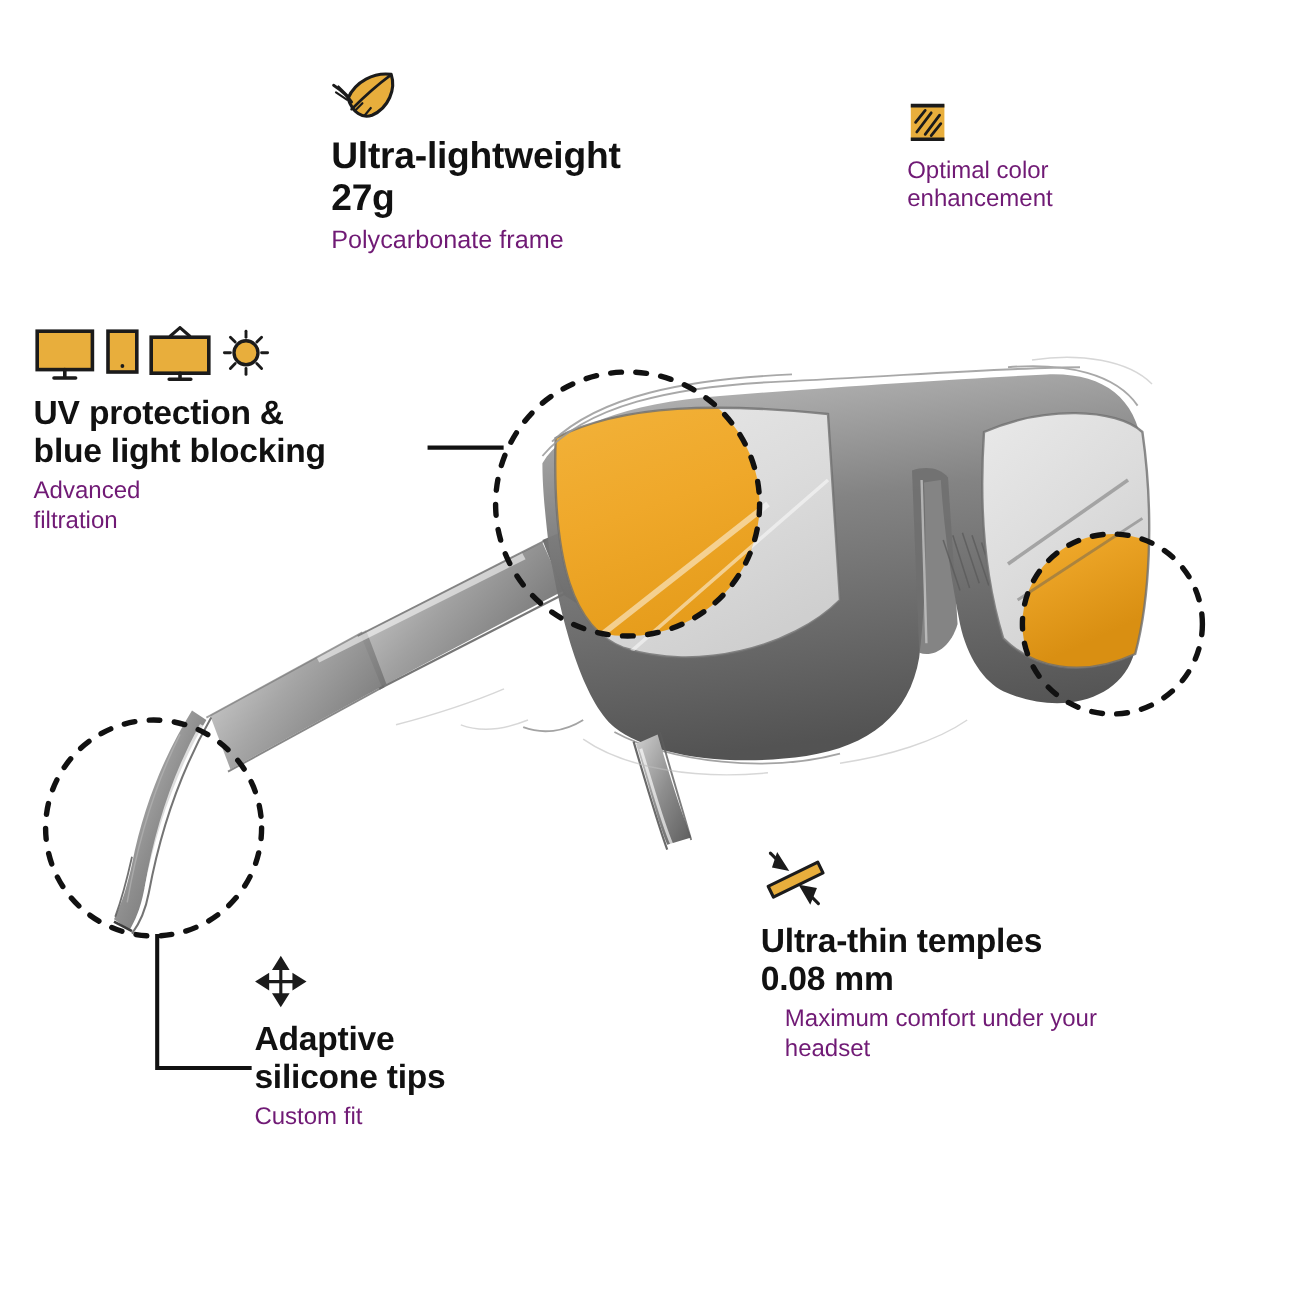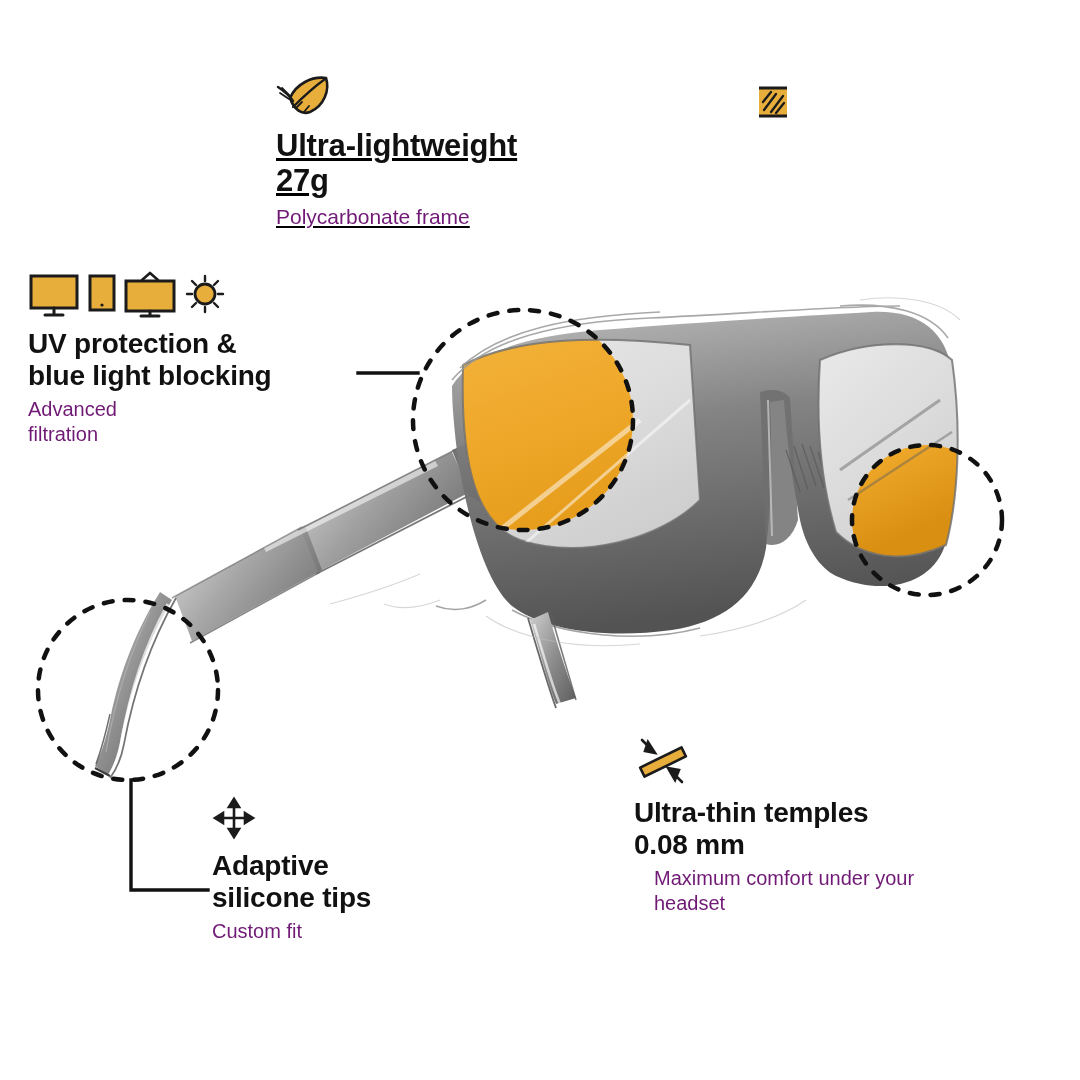--- a/index.html
+++ b/index.html
@@ -24,37 +24,37 @@
   }
   .c-sub{
     color:#701a75;
     font-weight:400;
     line-height:1.22;
     margin:0;
     white-space:pre-line;
   }
 
   
-  #co-light{left:276px;top:74px;width:300px;text-decoration:underline;}
+  #co-light{left:276px;top:58px;width:300px;}
   #co-light .c-title{font-size:31px;}
   #co-light .c-sub{font-size:21px;}
 
   #co-amber{left:756px;top:84px;width:240px;}
   #co-amber .c-title{font-size:27px;}
   #co-amber .c-sub{font-size:20px;}
 
   #co-uv{left:28px;top:272px;width:330px;}
   #co-uv .c-title{font-size:28px;}
   #co-uv .c-sub{font-size:20px;}
 
   #co-tips{left:212px;top:796px;width:260px;}
   #co-tips .c-title{font-size:28px;}
   #co-tips .c-sub{font-size:20px;}
 
-  #co-temples{left:634px;top:737px;width:370px;}
+  #co-temples{left:634px;top:708px;width:370px;}
   #co-temples .c-title{font-size:28px;}
   #co-temples .c-sub{font-size:20px;margin-left:20px;}
 
   svg{display:block;overflow:visible;}
   .art{position:absolute;left:0;top:0;width:1080px;height:1080px;pointer-events:none;}
 </style>
 </head>
 <body>
 
 <div id="stage">
@@ -230,20 +230,22 @@
     <svg class="c-icon" width="34" height="36" viewBox="0 0 34 36">
       <rect x="3" y="3" width="28" height="30" fill="#E8AE3C"></rect>
       <path d="M3,4 L31,4 M3,32 L31,32" stroke="#1b1b1b" stroke-width="3"></path>
       <g stroke="#1b1b1b" stroke-width="2.3" stroke-linecap="round">
         <path d="M8,26 L20,10"></path>
         <path d="M15,28 L27,12"></path>
         <path d="M7,18 L15,8"></path>
         <path d="M20,29 L28,19"></path>
       </g>
     </svg>
+    <p class="c-sub">Optimal color
+enhancement</p>
   </div>
 
   <div class="callout" id="co-uv">
     <svg class="c-icon" width="200" height="46" viewBox="0 0 200 46">
 
       <g>
         <rect x="3" y="4" width="46" height="32" fill="#E8AE3C" stroke="#1b1b1b" stroke-width="3"></rect>
         <path d="M26,36 L26,43 M17,43 L35,43" stroke="#1b1b1b" stroke-width="3" stroke-linecap="round"></path>
       </g>
 

